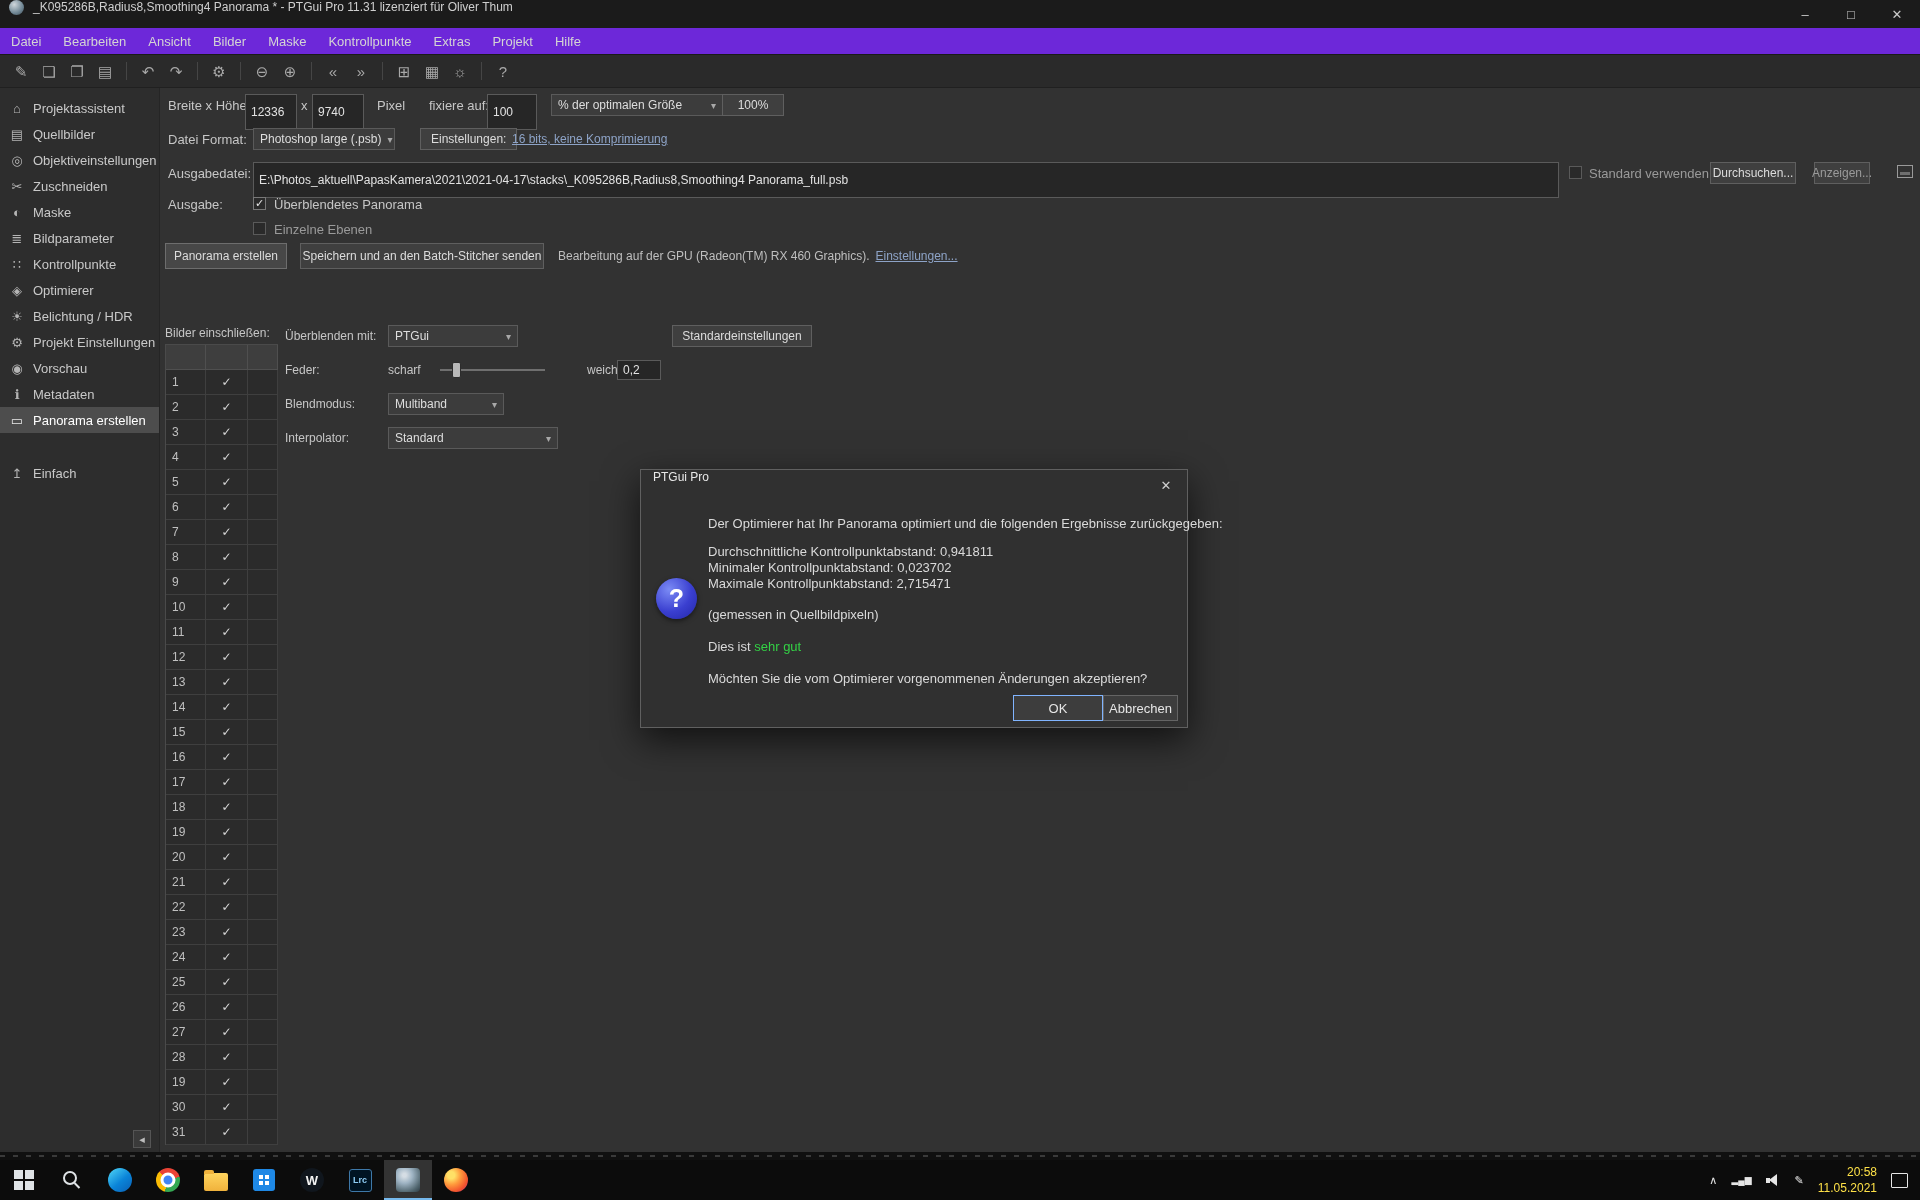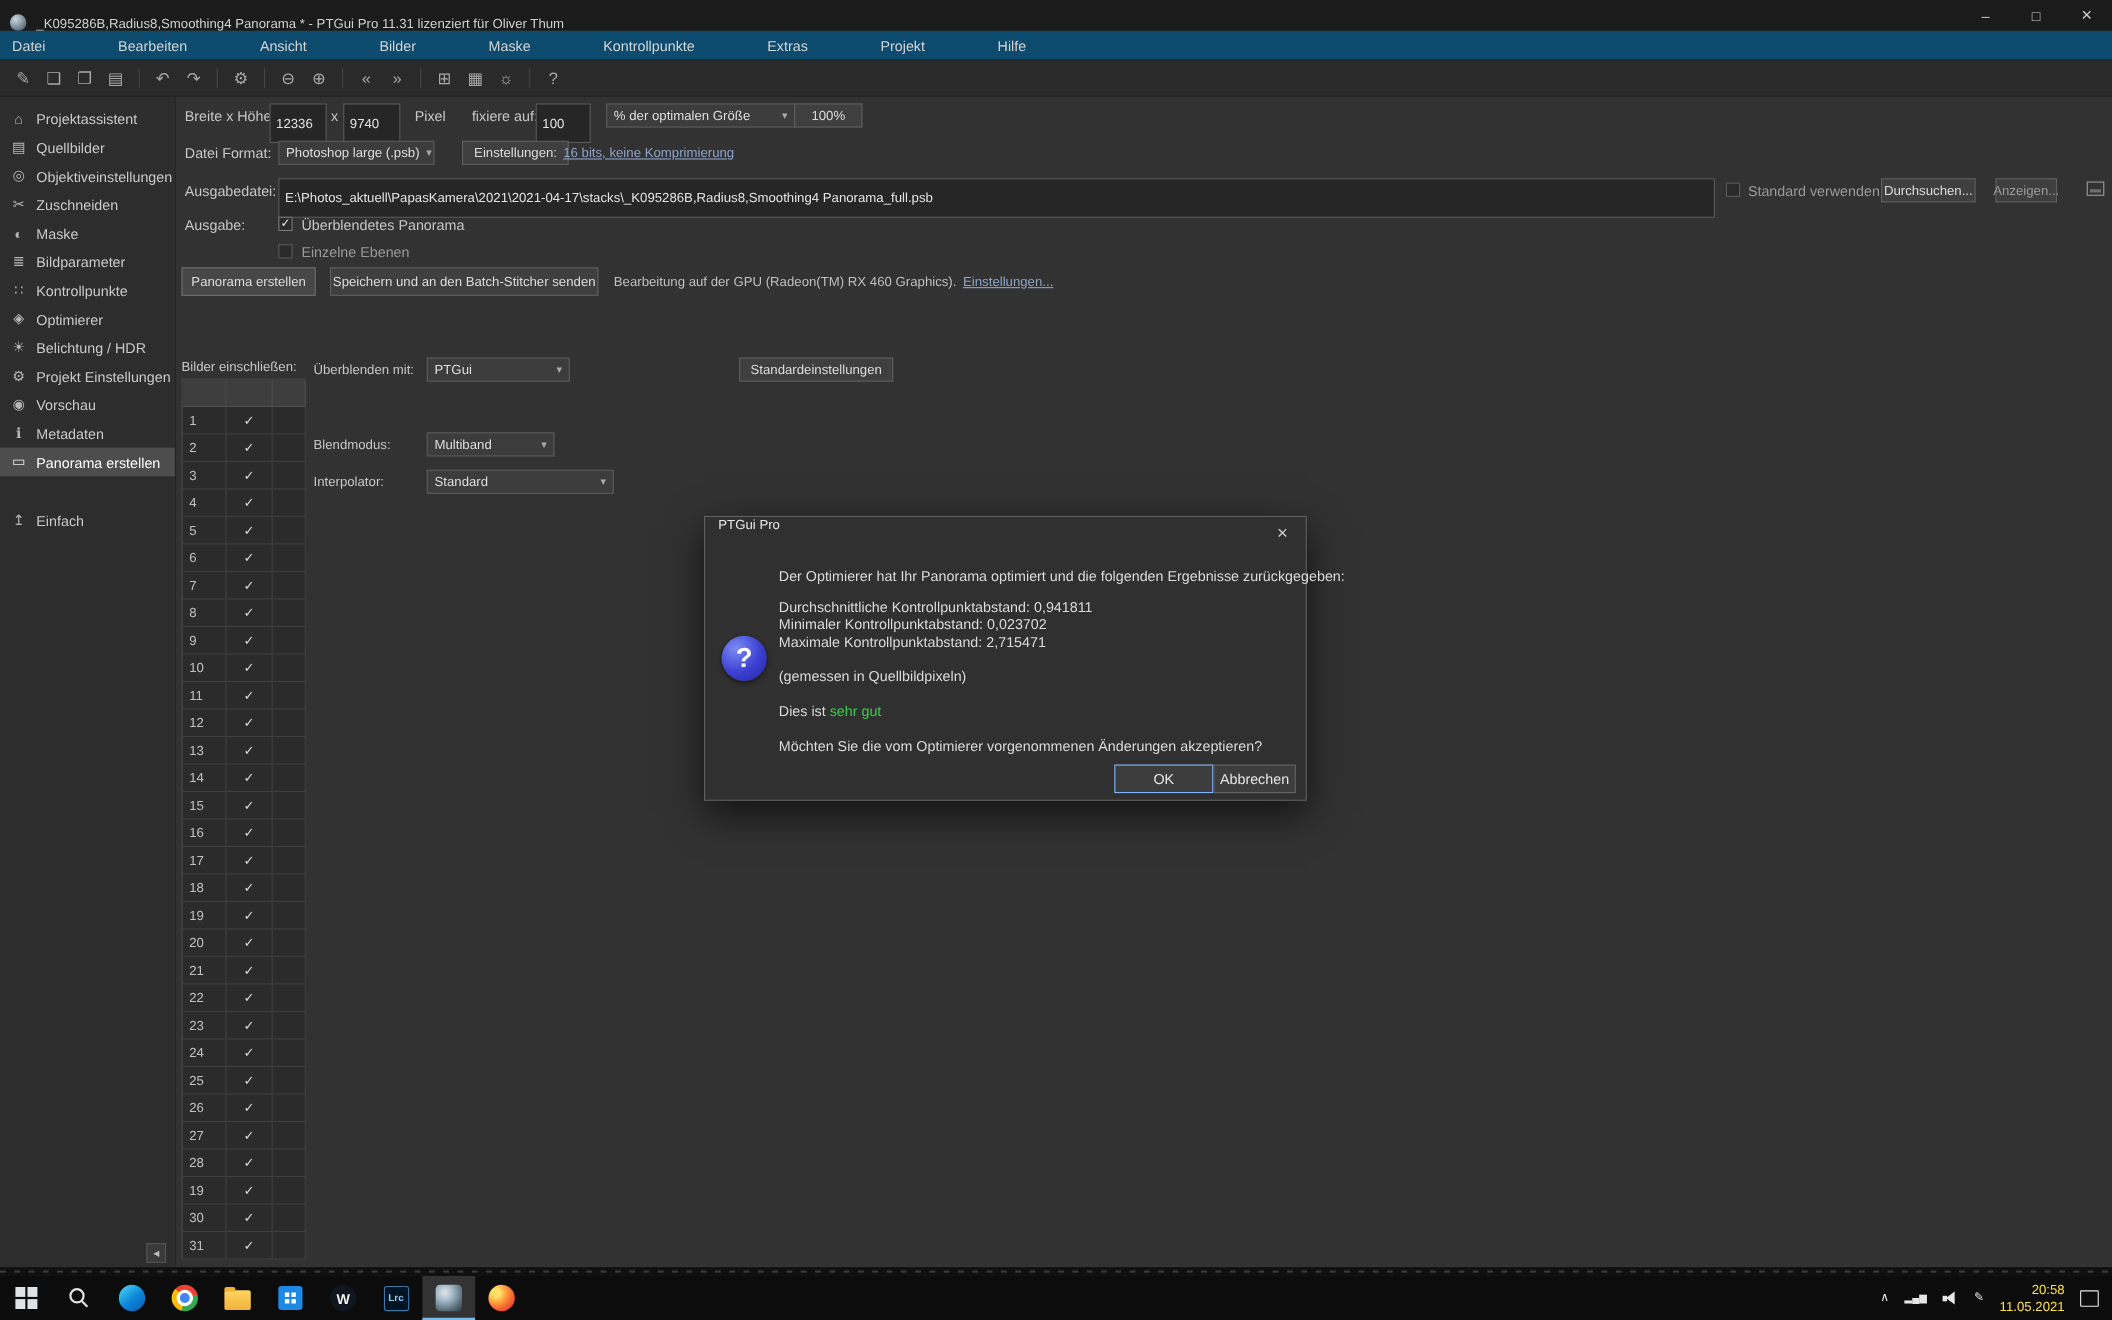--- a/index.html
+++ b/index.html
@@ -1,27 +1,27 @@
 <!DOCTYPE html>
 <html><head>
 <meta charset="utf-8">
 <style>
   html,body{margin:0;padding:0;background:#000;}
   body{width:1920px;height:1200px;overflow:hidden;font-family:"Liberation Sans","DejaVu Sans",sans-serif;cursor:default;}
   .screen{position:relative;width:1920px;height:1200px;background:#323232;}
 
   
   .app{position:absolute;left:0;top:0;right:0;bottom:48px;background:#323232;}
-  .titlebar{position:absolute;left:0;top:0;right:0;height:28px;background:#1b1b1b;display:flex;align-items:flex-end;color:#cfcfcf;font-size:12px;}
+  .titlebar{position:absolute;left:0;top:0;right:0;height:28px;background:#1b1b1b;display:flex;align-items:flex-start;color:#cfcfcf;font-size:12px;}
   .app-icon{width:15px;height:15px;border-radius:50%;background:radial-gradient(circle at 35% 30%,#cfd6db,#6f8694 60%,#3c4a52);margin:0 9px;flex:0 0 auto;}
   .title-text{white-space:nowrap;}
   .win-controls{margin-left:auto;display:flex;height:100%;}
   .win-btn{width:46px;height:100%;display:flex;align-items:center;justify-content:center;color:#c9c9c9;font-size:13px;}
 
-  .menubar{position:absolute;left:0;top:28px;right:0;height:27px;background:#0c4a6e;display:flex;align-items:stretch;border-bottom:1px solid #1a1a1a;box-sizing:border-box;gap:44px;}
+  .menubar{position:absolute;left:0;top:28px;right:0;height:27px;background:#6d28d9;display:flex;align-items:stretch;border-bottom:1px solid #1a1a1a;box-sizing:border-box;}
   .menu-item{display:flex;align-items:center;padding:0 11px;color:#d4d4d4;font-size:13px;}
 
   .toolbar{position:absolute;left:0;top:55px;right:0;height:33px;background:#2a2a2a;border-bottom:1px solid #202020;box-sizing:border-box;display:flex;align-items:center;padding-left:8px;gap:2px;}
   .tool-btn{width:26px;height:26px;display:flex;align-items:center;justify-content:center;}
   .tool-glyph{color:#a8a8a8;font-size:15px;line-height:1;}
   .tool-sep{width:1px;height:18px;background:#454545;margin:0 6px;}
 
   .body{position:absolute;left:0;top:88px;right:0;bottom:0;display:flex;}
 
   
@@ -610,20 +610,30 @@
 
         <div class="row" style="top:237px">
           <span class="lbl" style="left:125px;font-size:12px">Überblenden mit:</span>
           <div class="dd" style="left:228px;width:130px">
             <span>PTGui</span>
             <span class="car">▾</span>
           </div>
           <div class="btn" style="left:512px;width:140px">Standardeinstellungen</div>
         </div>
 
+        <div class="row" style="top:271px">
+          <span class="lbl" style="left:125px;font-size:12px">Feder:</span>
+          <span class="lbl" style="left:228px;font-size:12px">scharf</span>
+          <div class="slider" style="left:280px;width:105px">
+            <div class="slider-track"></div>
+            <div class="slider-thumb"></div>
+          </div>
+          <span class="lbl" style="left:427px;font-size:12px">weich</span>
+          <input class="tin" style="left: 457px; width: 44px; top: 1px; height: 20px;" value="0,2">
+        </div>
 
         <div class="row" style="top:305px">
           <span class="lbl" style="left:125px;font-size:12px">Blendmodus:</span>
           <div class="dd" style="left:228px;width:116px">
             <span>Multiband</span>
             <span class="car">▾</span>
           </div>
         </div>
 
         <div class="row" style="top:339px">

